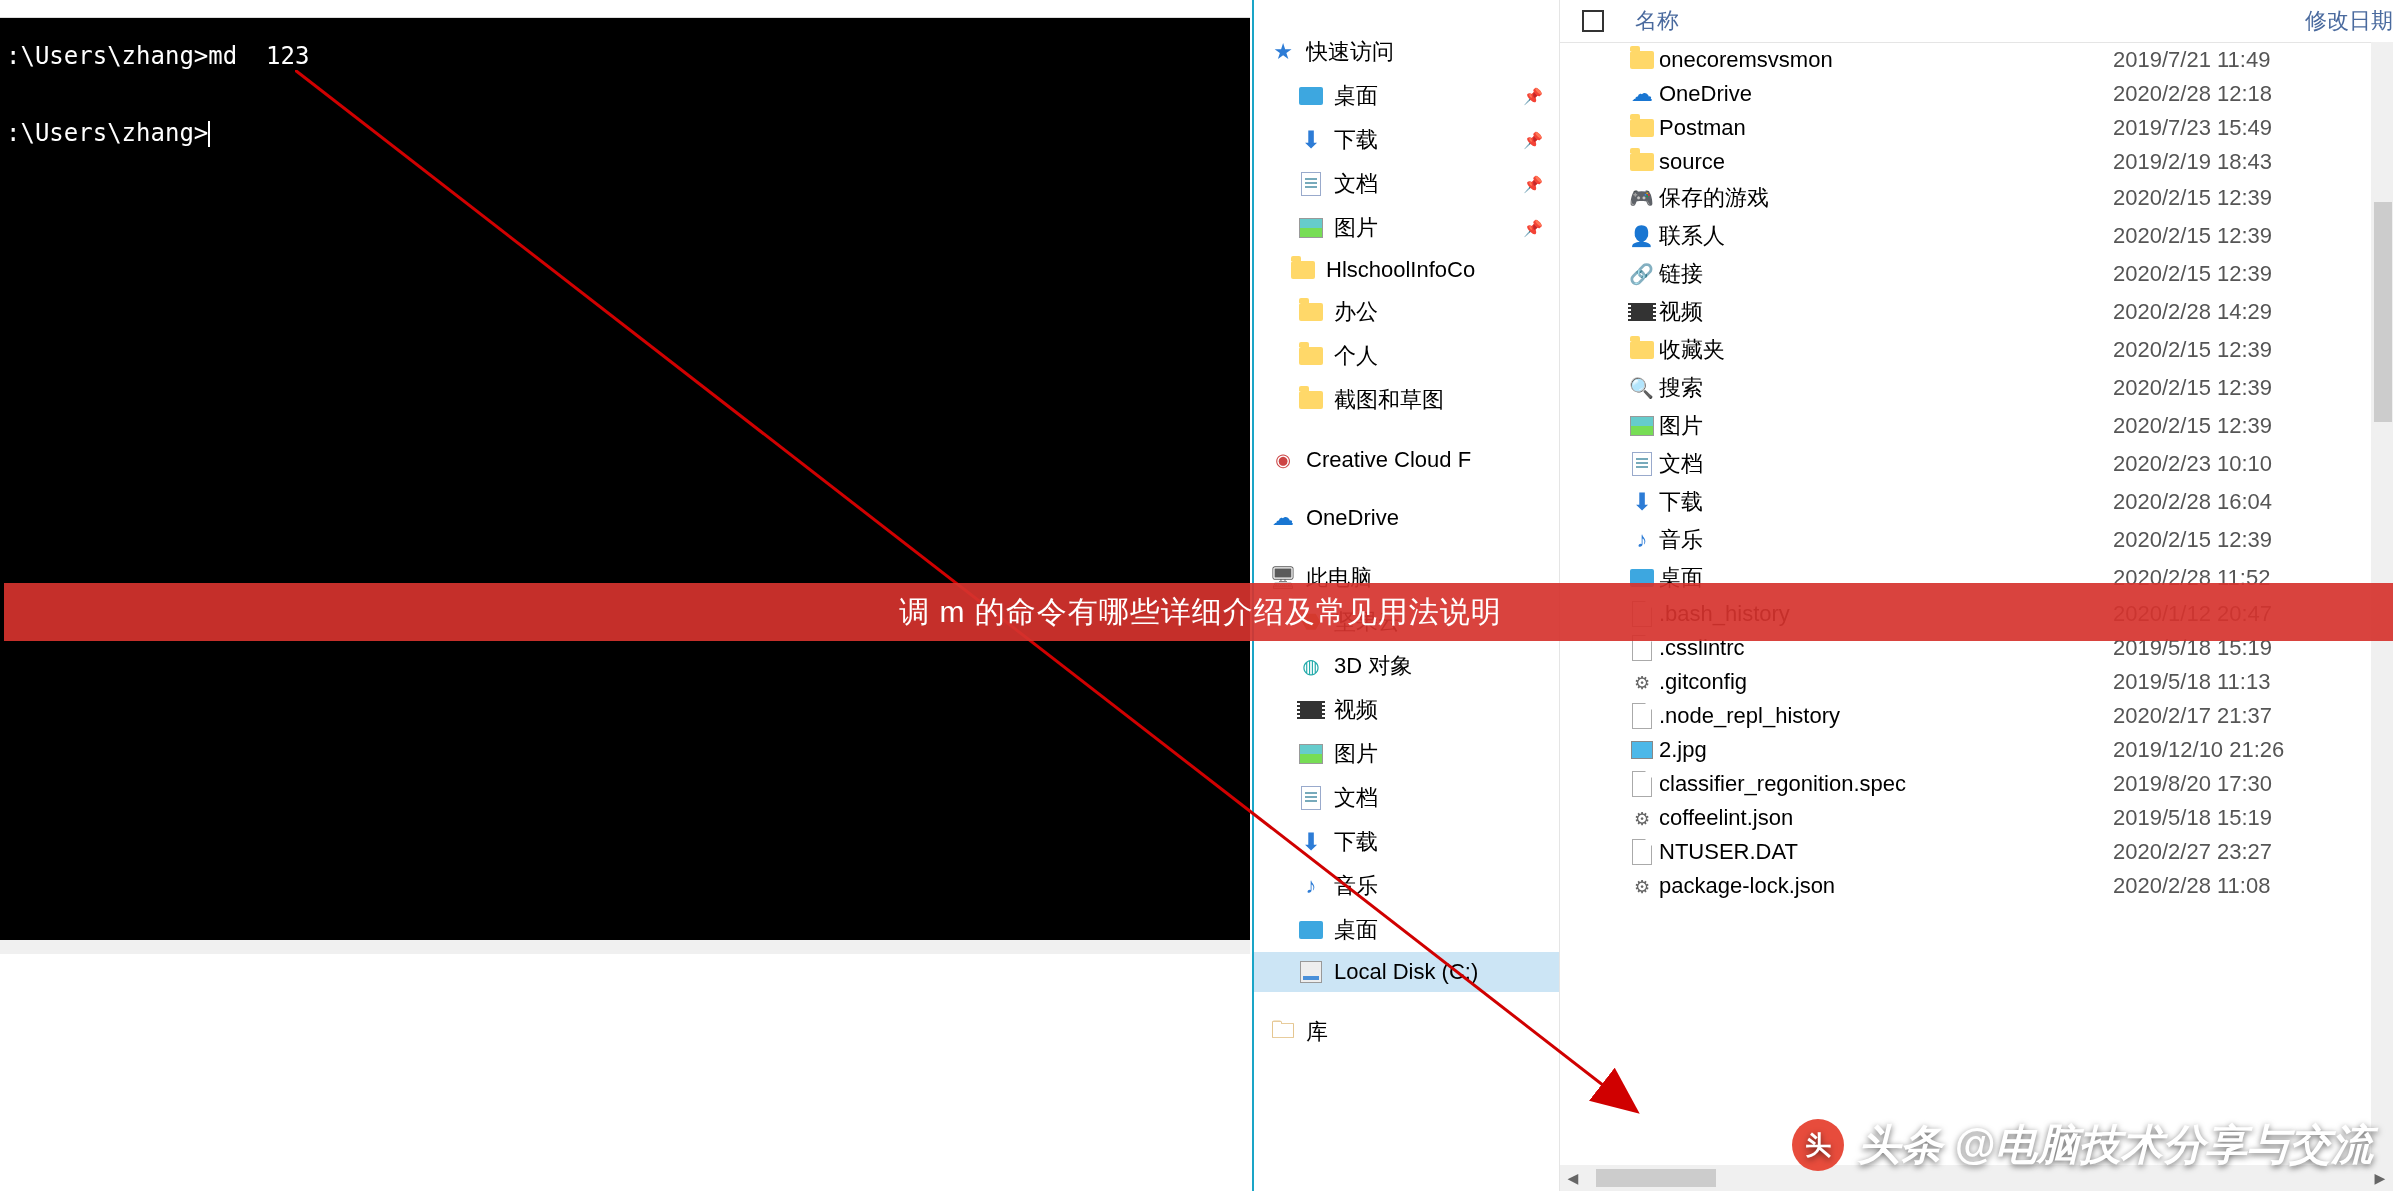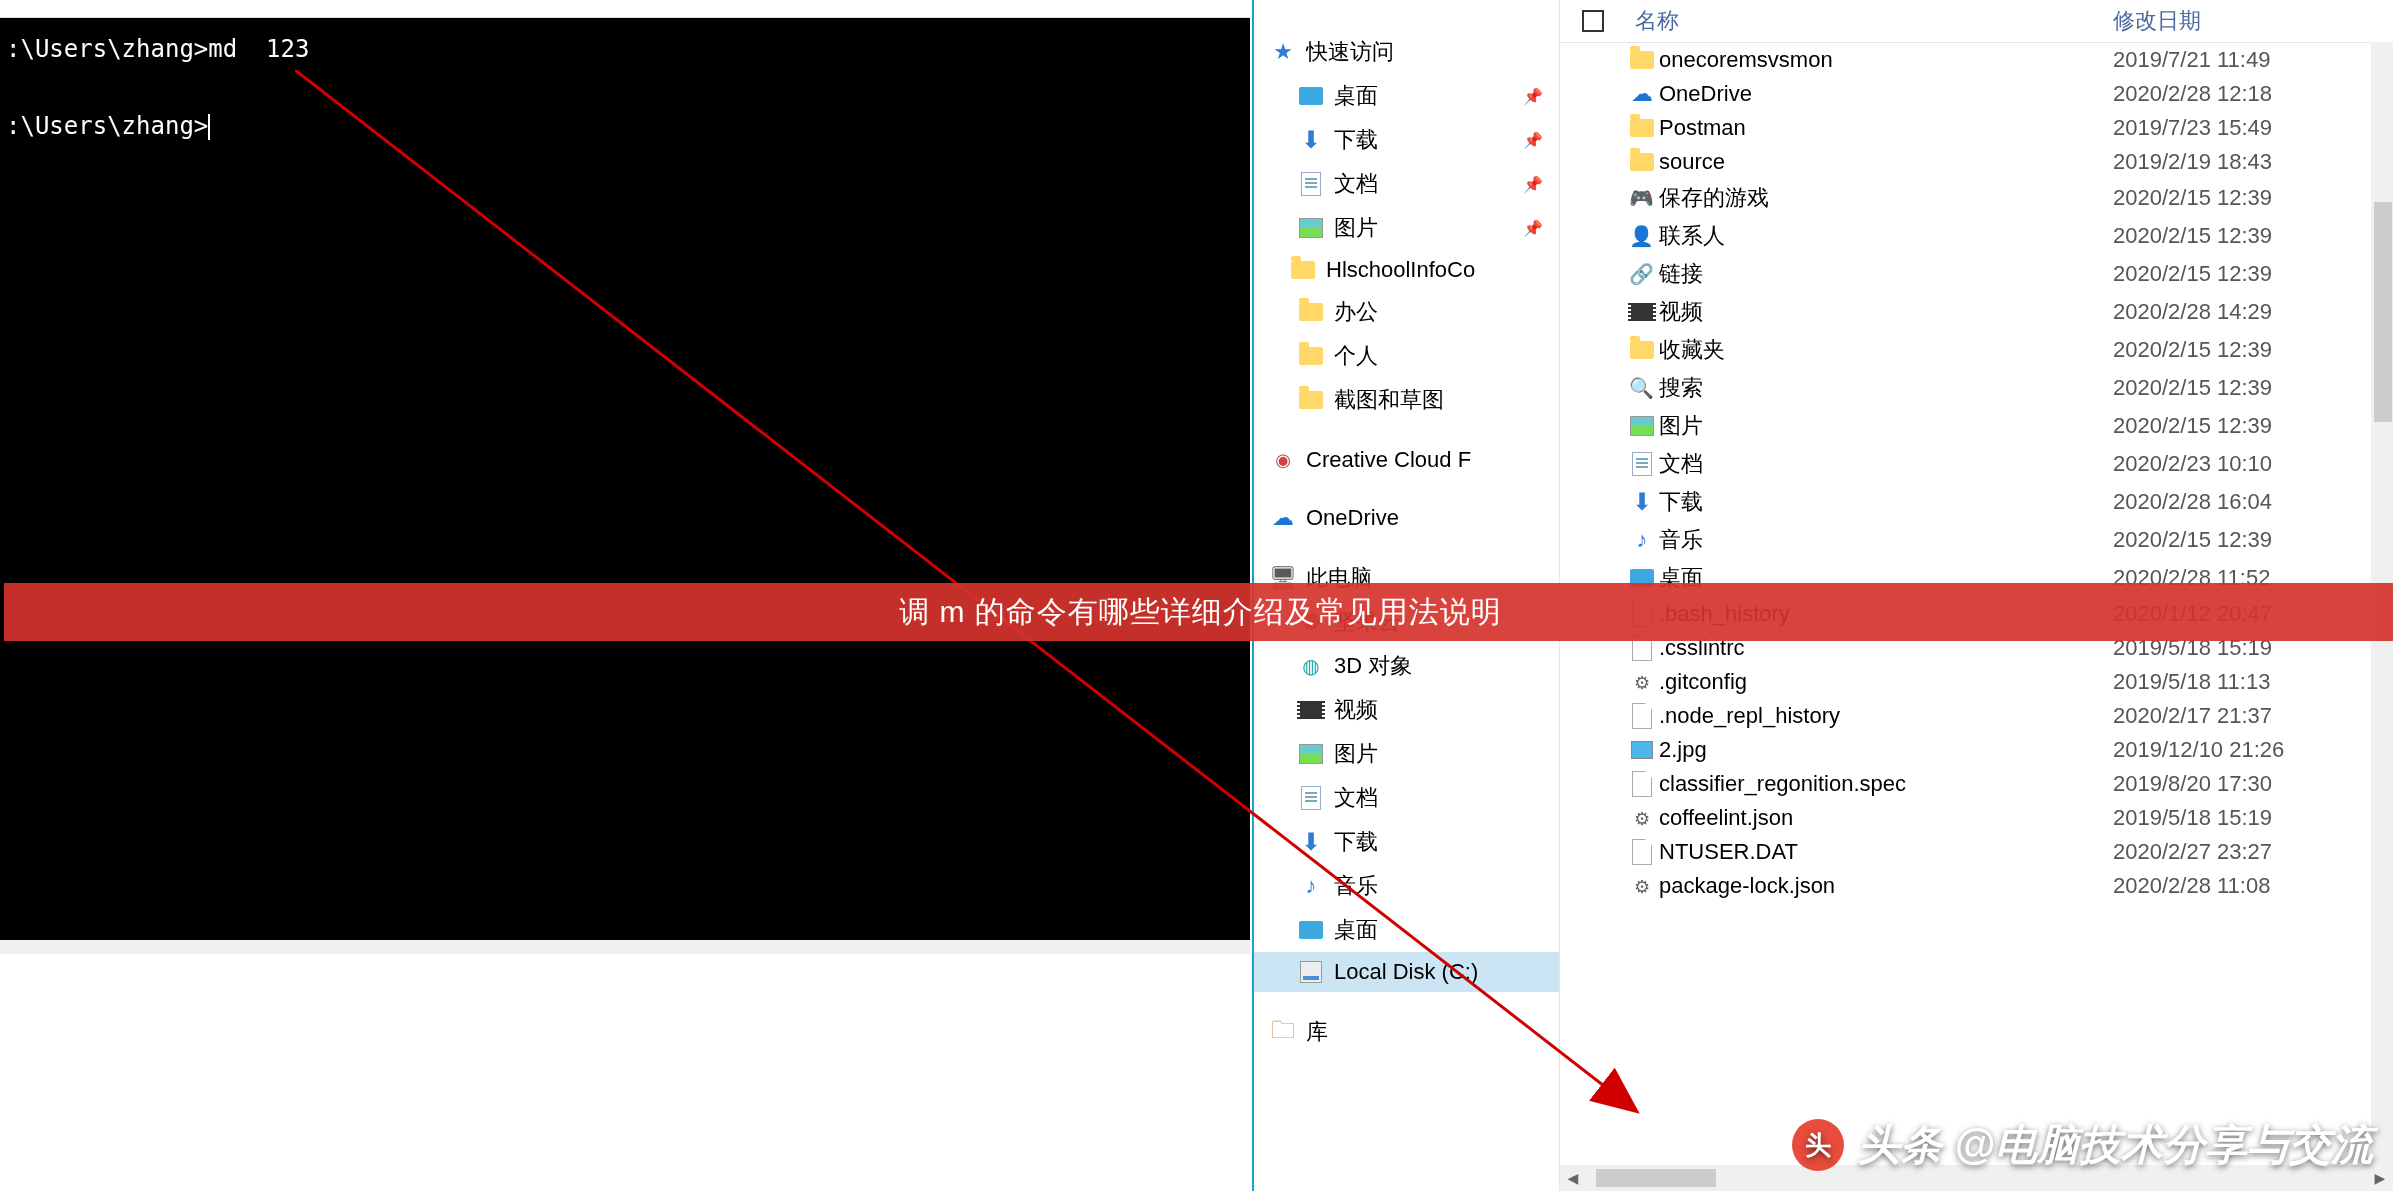--- a/index.html
+++ b/index.html
@@ -1,36 +1,36 @@
 <!DOCTYPE html>
 <html><head>
 <meta charset="utf-8">
 <style>
 * { margin: 0; padding: 0; box-sizing: border-box; }
 body { font-family: "Microsoft YaHei", "Segoe UI", sans-serif; font-size: 18px; background: #fff; overflow: hidden; width: 2393px; height: 1191px; position: relative; }
 
 .cmd-window { position: absolute; left: 0; top: 0; width: 1250px; height: 940px; background: #000; }
 .cmd-titlebar { height: 18px; background: #fff; color: #000; padding-left: 68px; font-size: 16px; border-bottom: 1px solid #ddd; }
-.cmd-content { background: #000; color: #fff; font-family: Consolas, monospace; font-size: 24px; padding: 12px 6px; line-height: 1.6; white-space: pre; }
+.cmd-content { background: #000; color: #fff; font-family: Consolas, monospace; font-size: 24px; padding: 19px 6px; line-height: 1.6; white-space: pre; }
 .cmd-cursor { display: inline-block; width: 2px; height: 26px; background: #fff; vertical-align: middle; }
 .cmd-bottom { position: absolute; left: 0; top: 940px; width: 1250px; height: 14px; background: #f0f0f0; }
 
 .explorer { position: absolute; left: 1252px; top: 0; right: 0; bottom: 0; display: flex; border-left: 2px solid #1aa5c7; }
 .nav-tree { width: 306px; background: #fff; border-right: 1px solid #e5e5e5; overflow: hidden; padding-top: 30px; }
 .nav-item { display: flex; align-items: center; padding: 7px 0 7px 16px; cursor: pointer; font-size: 22px; color: #000; white-space: nowrap; overflow: hidden; text-overflow: ellipsis; }
 .nav-item.selected { background: #cce5f5; }
 .nav-item .icon { width: 26px; height: 26px; margin-right: 10px; flex-shrink: 0; display: flex; align-items: center; justify-content: center; }
 .nav-item .label { flex: 1; overflow: hidden; text-overflow: ellipsis; }
 .nav-item .pin { width: 18px; height: 18px; margin-right: 18px; color: #888; font-size: 16px; }
 
 .file-pane { flex: 1; display: flex; flex-direction: column; background: #fff; position: relative; }
 .file-header { display: flex; border-bottom: 1px solid #e5e5e5; padding: 6px 0; color: #4a6a9e; font-size: 22px; }
 .file-header .col-check { width: 65px; display:flex; align-items:center; justify-content:center; }
 .file-header .col-name { flex: 1; padding-left: 10px; }
-.file-header .col-date { width: 280px; }
+.file-header .col-date { width: 280px; text-align: right; }
 .checkbox-empty { width: 22px; height: 22px; border: 2px solid #333; }
 
 .file-list { flex: 1; overflow: hidden; }
 .file-row { display: flex; align-items: center; padding: 4px 0; font-size: 22px; color: #000; }
 .file-row .rcell-check { width: 65px; }
 .file-row .rcell-icon { width: 34px; display:flex; align-items:center; justify-content:center; }
 .file-row .rcell-name { flex: 1; }
 .file-row .rcell-date { width: 280px; color: #555; }
 
 .scrollbar-h { position: absolute; bottom: 0; left: 0; right: 0; height: 26px; background: #f0f0f0; display: flex; align-items:center; }

